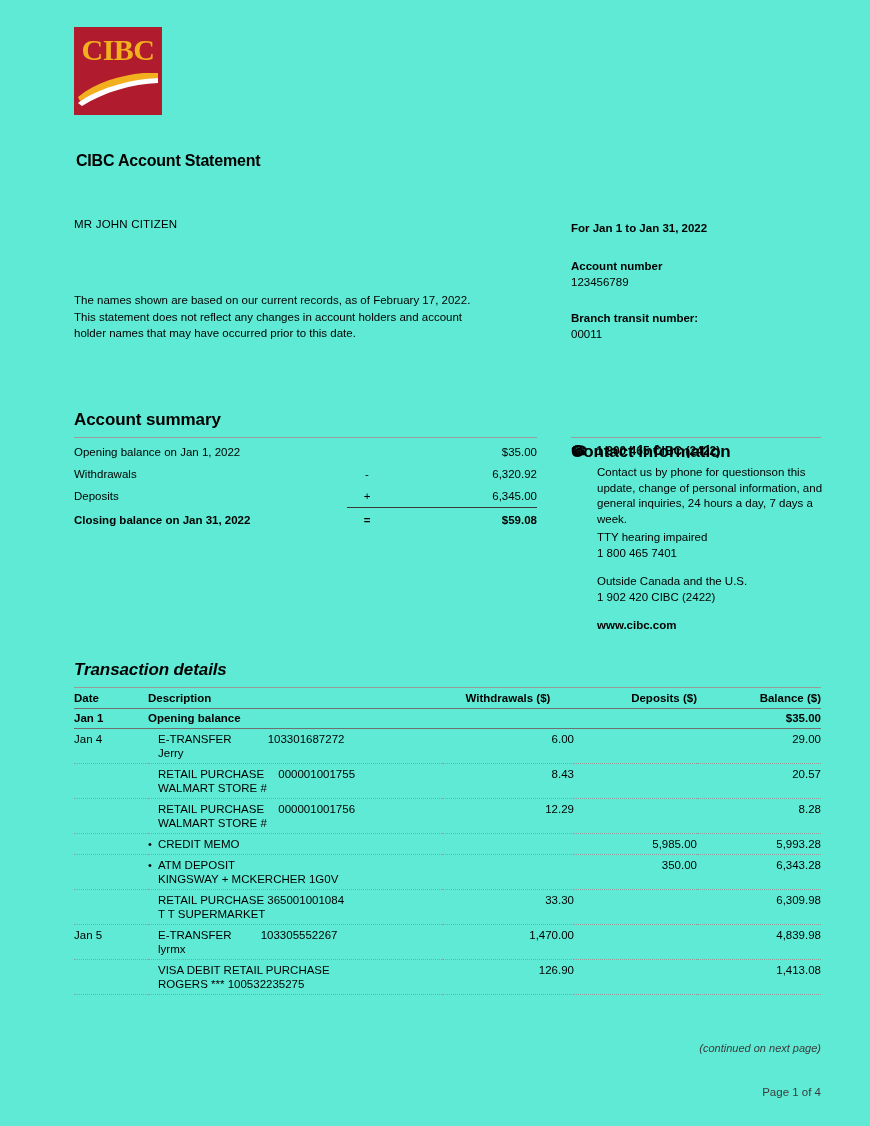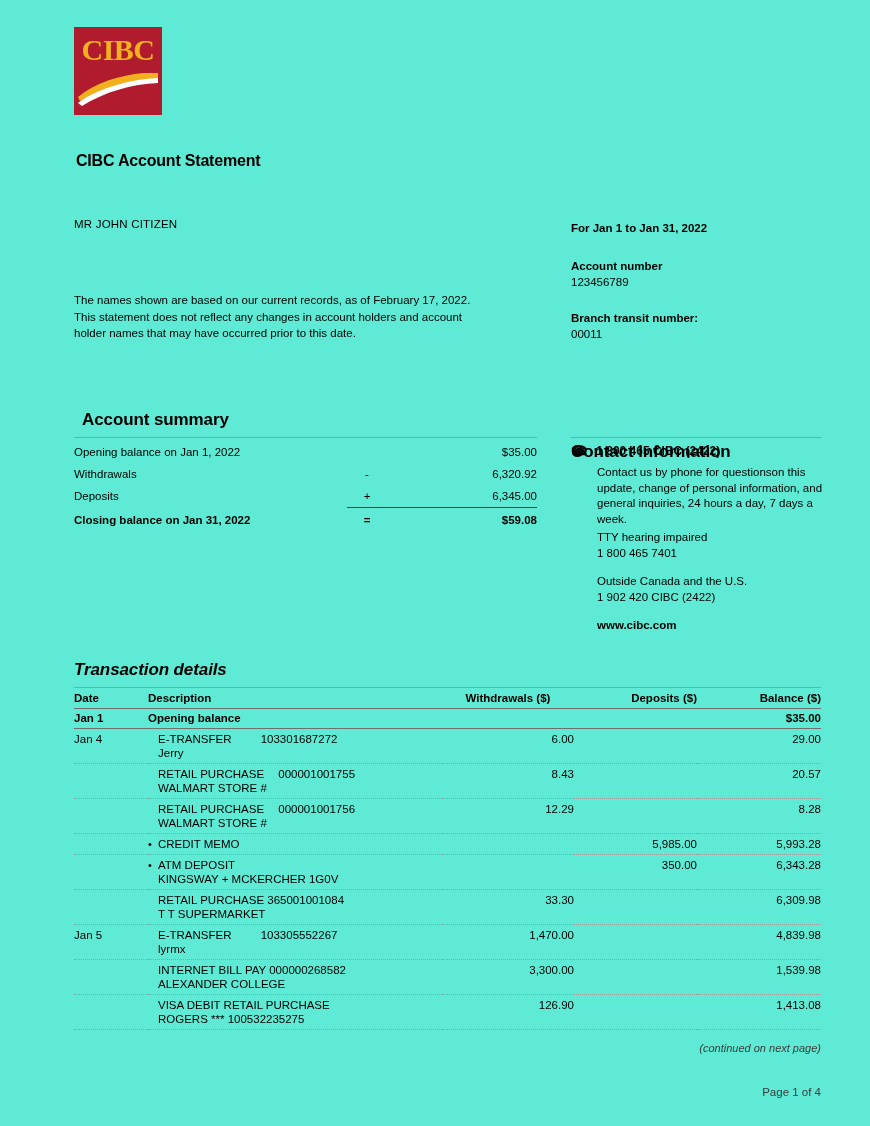--- a/index.html
+++ b/index.html
@@ -111,21 +111,21 @@
     font-weight: bold;
     letter-spacing: -0.1px;
   }
   .sec-rule {
     position: absolute;
     height: 0;
     border-top: 1px solid #9a9a9a;
   }
 
   
-  #summary-head { left: 82px; top: 410px; }
+  #summary-head { left: 74px; top: 410px; }
   #summary-rule { left: 74px; top: 437px; width: 463px; }
   .sum-table {
     position: absolute;
     left: 74px;
     top: 441px;
     width: 463px;
     border-collapse: collapse;
     font-size: 11.5px;
   }
   .sum-table td {
@@ -346,21 +346,21 @@
         <td class="td-num"></td>
         <td class="td-num">$35.00</td>
       </tr>
 
       <tr class="row-first">
         <td class="td-date">Jan 4</td>
         <td class="td-desc">
           <div class="desc-wrap">
             <div class="desc-line1">
               <span class="desc-label">E-TRANSFER</span>
-              <span class="desc-ref" style="margin-left:26px">103301687272</span>
+              <span class="desc-ref" style="margin-left:33px">103301687272</span>
             </div>
             <div class="desc-line2">Jerry</div>
           </div>
         </td>
         <td class="td-num">6.00</td>
         <td class="td-num"></td>
         <td class="td-num">29.00</td>
       </tr>
 
       <tr class="row-dotted">
@@ -450,34 +450,20 @@
               <span class="desc-ref" style="margin-left:26px">103305552267</span>
             </div>
             <div class="desc-line2">lyrmx</div>
           </div>
         </td>
         <td class="td-num">1,470.00</td>
         <td class="td-num"></td>
         <td class="td-num">4,839.98</td>
       </tr>
 
-      <tr class="row-dotted">
-        <td class="td-date"></td>
-        <td class="td-desc">
-          <div class="desc-wrap">
-            <div class="desc-line1">
-              <span class="desc-label">INTERNET BILL PAY 000000268582</span>
-            </div>
-            <div class="desc-line2">ALEXANDER COLLEGE</div>
-          </div>
-        </td>
-        <td class="td-num">3,300.00</td>
-        <td class="td-num"></td>
-        <td class="td-num">1,539.98</td>
-      </tr>
 
       <tr class="row-dotted row-last">
         <td class="td-date"></td>
         <td class="td-desc">
           <div class="desc-wrap">
             <div class="desc-line1">
               <span class="desc-label">VISA DEBIT RETAIL PURCHASE</span>
             </div>
             <div class="desc-line2">ROGERS      ***  100532235275</div>
           </div>

